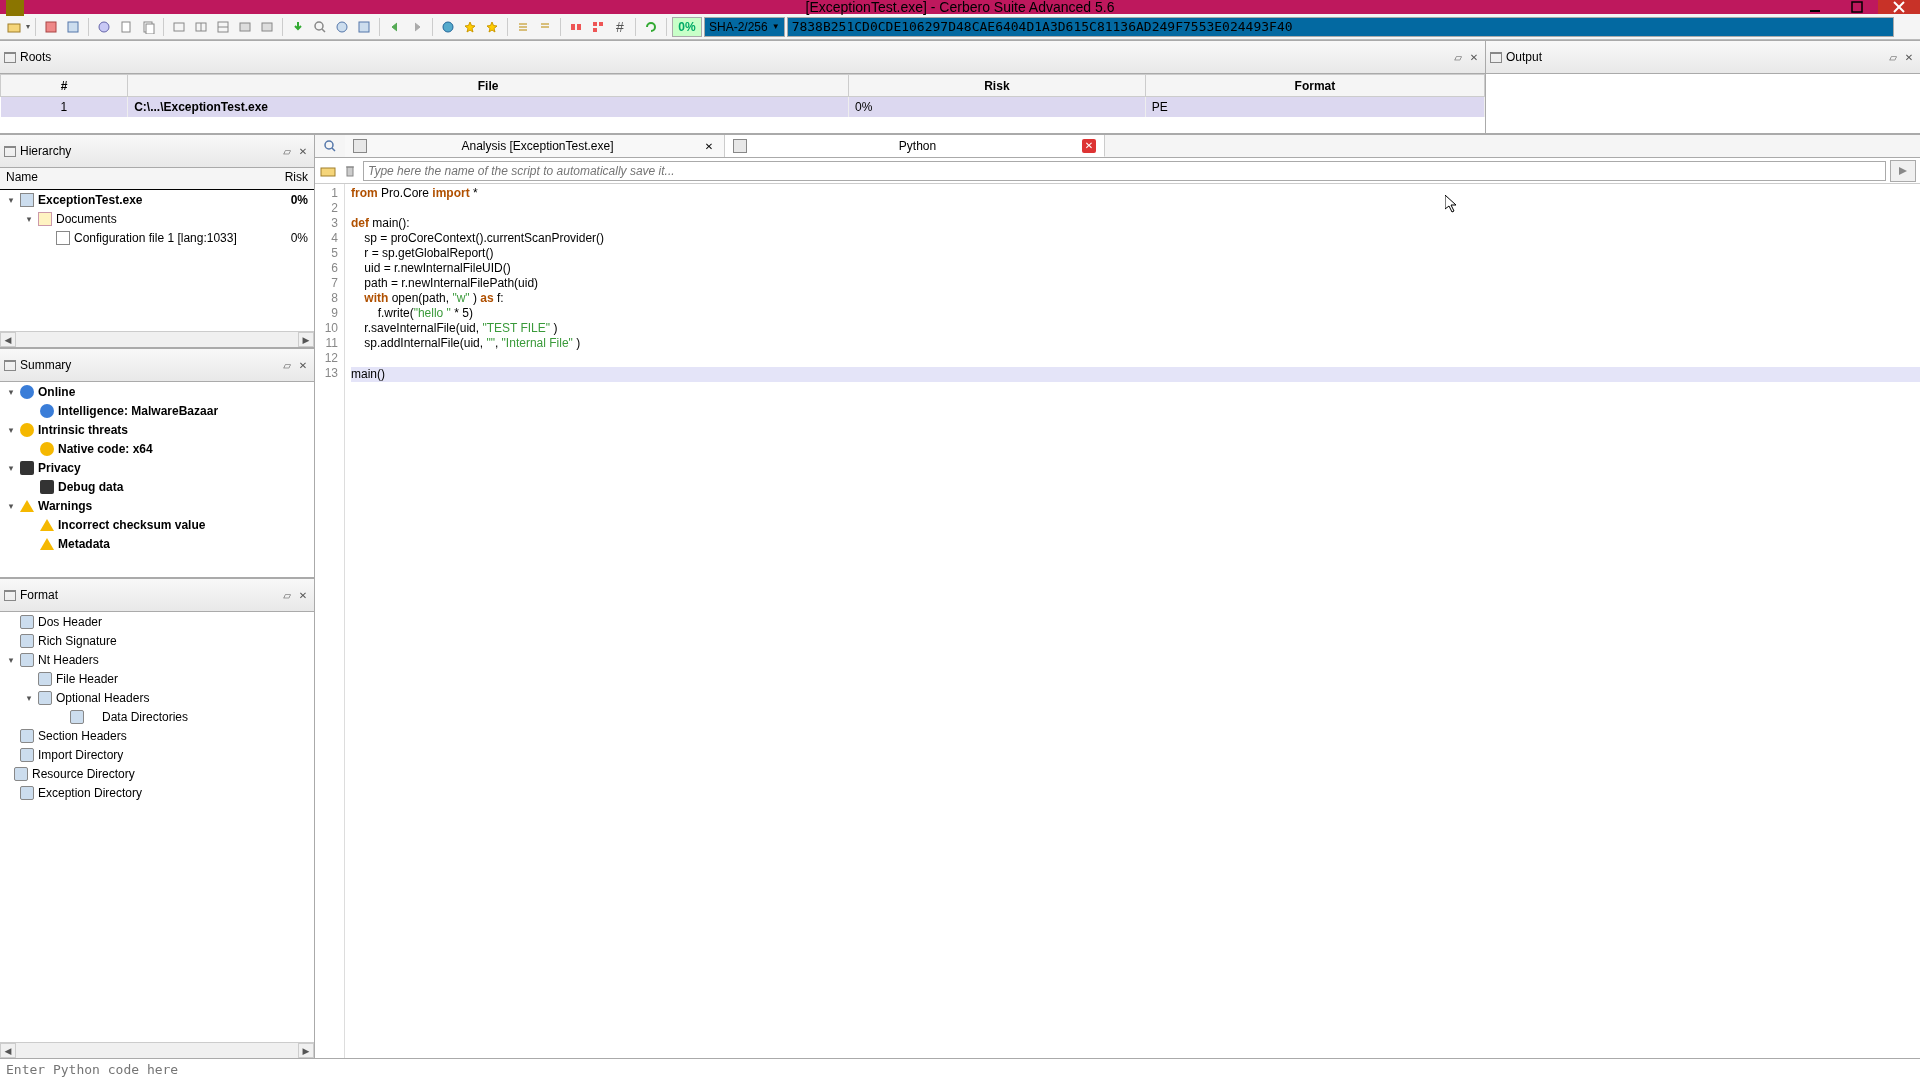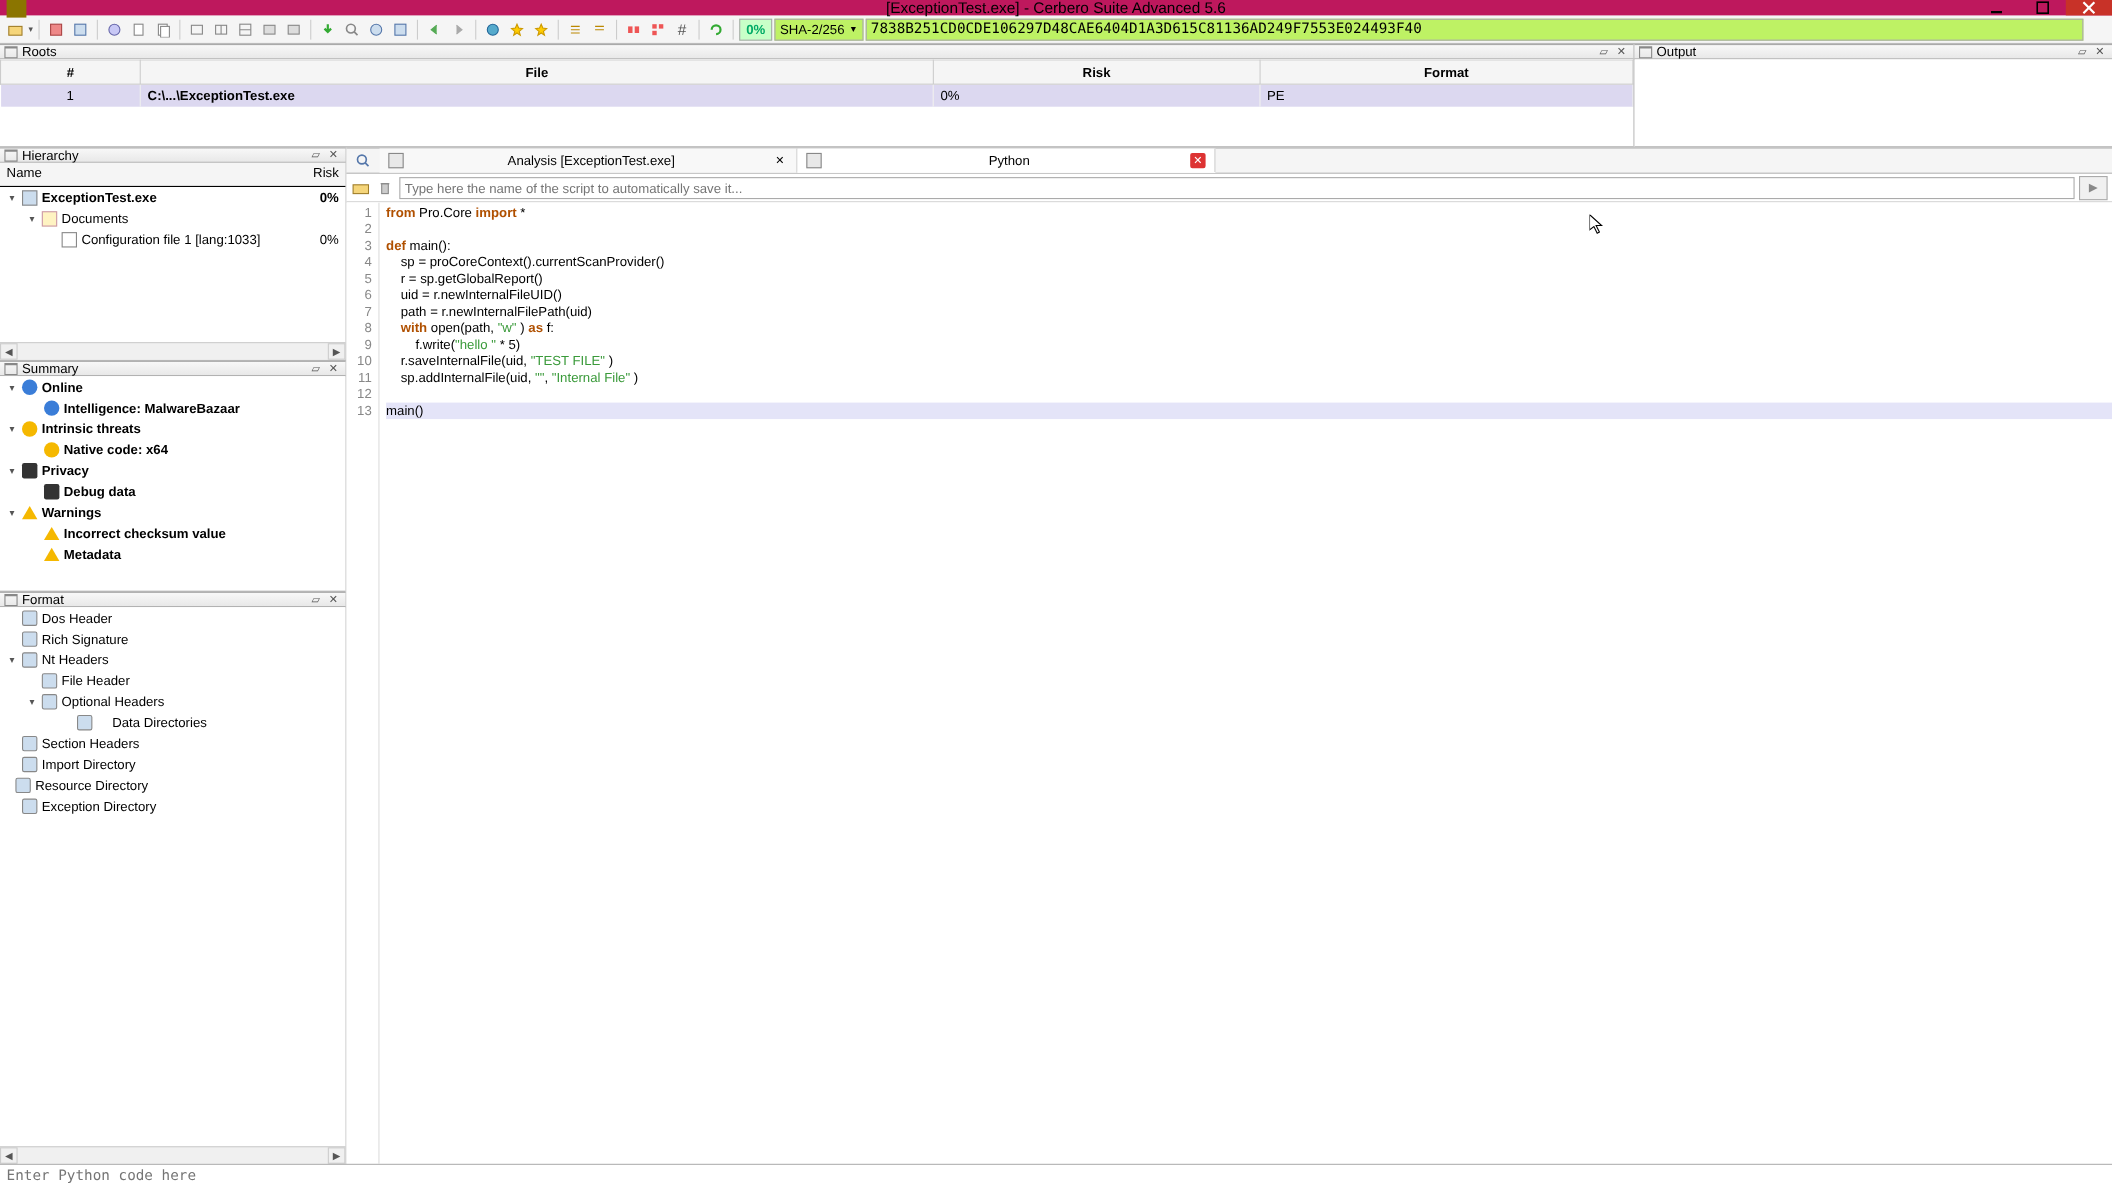--- a/index.html
+++ b/index.html
@@ -10,33 +10,33 @@
 .titlebar .app-icon { width: 18px; height: 18px; margin-left: 6px; background: #8b7500; }
 .titlebar .title { position: absolute; left: 50%; transform: translateX(-50%); color: #000; font-size: 14px; }
 .titlebar .winbtns { margin-left: auto; display: flex; height: 100%; }
 .titlebar .winbtn { width: 42px; display: flex; align-items: center; justify-content: center; color: #000; cursor: default; }
 .titlebar .winbtn.close { background: #c83228; color: #fff; }
 
 
 .toolbar { height: 26px; background: #f5f5f5; border-bottom: 1px solid #bbb; display: flex; align-items: center; padding: 0 4px; gap: 2px; }
 .tbtn { width: 20px; height: 20px; display: flex; align-items: center; justify-content: center; border: 1px solid transparent; }
 .tsep { width: 1px; height: 18px; background: #ccc; margin: 0 3px; }
-.tbox { height: 20px; border: 1px solid #aaa; background: #bef264; padding: 0 4px; display: flex; align-items: center; }
+.tbox { height: 20px; border: 1px solid #aaa; background: #0369a1; padding: 0 4px; display: flex; align-items: center; }
 .tbox.pct { background: #c8ffc8; min-width: 30px; justify-content: center; font-weight: bold; color: #0a6; }
 .tbox.hash-algo { min-width: 70px; }
 .tbox.hash-val { flex: 1; font-family: Consolas, monospace; font-size: 13px; }
 .dropdown-arrow { margin-left: 4px; font-size: 8px; }
 
 
 .main { flex: 1; display: flex; min-height: 0; }
 .leftcol { width: 315px; display: flex; flex-direction: column; border-right: 1px solid #aaa; min-height: 0; }
 .rightcol { flex: 1; display: flex; flex-direction: column; min-height: 0; }
 
 
-.panel-hdr { height: 14px; background: linear-gradient(#f8f8f8,#e8e8e8); border-top: 1px solid #aaa; border-bottom: 1px solid #aaa; display: flex; align-items: center; padding: 0 4px; font-size: 11px; }
+.panel-hdr { height: 34px; background: linear-gradient(#f8f8f8,#e8e8e8); border-top: 1px solid #aaa; border-bottom: 1px solid #aaa; display: flex; align-items: center; padding: 0 4px; font-size: 11px; }
 .panel-hdr .ph-icon { width: 12px; height: 10px; margin-right: 4px; display: inline-block; }
 .panel-hdr .ph-icon::before { content:""; display:block; width:10px; height:8px; border:1px solid #888; border-top:2px solid #888; }
 .panel-hdr .ph-btns { margin-left: auto; display: flex; gap: 2px; }
 .panel-hdr .ph-btn { width: 14px; height: 14px; display: flex; align-items: center; justify-content: center; font-size: 10px; cursor: default; color:#555; }
 .roots-table-wrap { flex: 1; overflow: auto; background: #fff; border-bottom: 1px solid #aaa; }
 table.grid { border-collapse: collapse; width: 100%; }
 table.grid th { background: #f5f5f5; border: 1px solid #ccc; padding: 2px 6px; font-weight: bold; text-align: center; font-size: 12px; height:22px; }
 table.grid td { border-right: 1px solid #eee; padding: 2px 6px; font-size: 12px; height:20px; }
 table.grid tr.sel td { background: #dcd8f0; }
 table.grid th:first-child, table.grid td:first-child { width: 30px; text-align: center; }
@@ -89,21 +89,21 @@
 .tab { flex: 0 0 380px; border-right: 1px solid #ccc; display: flex; align-items: center; padding: 0 8px; position: relative; background:#f8f8f8; }
 .tab.active { background: #fff; border-bottom:1px solid #fff; }
 .tab .tab-ic { width: 14px; height: 14px; margin-right: 6px; display:inline-block; border:1px solid #888; background:#e8e8e8; }
 .tab .tab-lbl { flex:1; text-align:center; }
 .tab .tab-x { width: 14px; height: 14px; font-size: 10px; display:flex; align-items:center; justify-content:center; }
 .tab .tab-x.red { background:#d33; color:#fff; border-radius:2px; }
 
 
 .scriptbar { height: 26px; display: flex; align-items: center; padding: 2px 4px; gap: 4px; border-bottom: 1px solid #ccc; background:#fff; }
 .scriptbar .sb-ic { width: 18px; height: 18px; display:flex; align-items:center; justify-content:center; }
-.scriptbar input { flex: 1; height: 20px; border: 1px solid #aaa; padding: 0 4px; color: #7f1d1d; font-size:12px; }
+.scriptbar input { flex: 1; height: 20px; border: 1px solid #aaa; padding: 0 4px; font-style: italic; color: #7f1d1d; font-size:12px; }
 .scriptbar .runbtn { width: 26px; height: 22px; border: 1px solid #aaa; background: #f0f0f0; display:flex; align-items:center; justify-content:center; }
 
 
 .editor { flex: 1; display: flex; background: #fff; overflow: hidden; }
 .gutter { width: 30px; background: #fff; border-right: 1px solid #ddd; text-align: right; padding: 2px 6px 0 0; font-family: Consolas, monospace; font-size: 13px; color: #888; line-height: 15px; }
 .code { flex: 1; padding: 2px 0 0 6px; font-family: Consolas, monospace; font-size: 13px; line-height: 15px; white-space: pre; }
 .code .kw { color: #b05000; font-weight: bold; }
 .code .st { color: #3a9a3a; }
 .code .hl { background: #e4e4f8; display: inline-block; width: 100%; }
 

